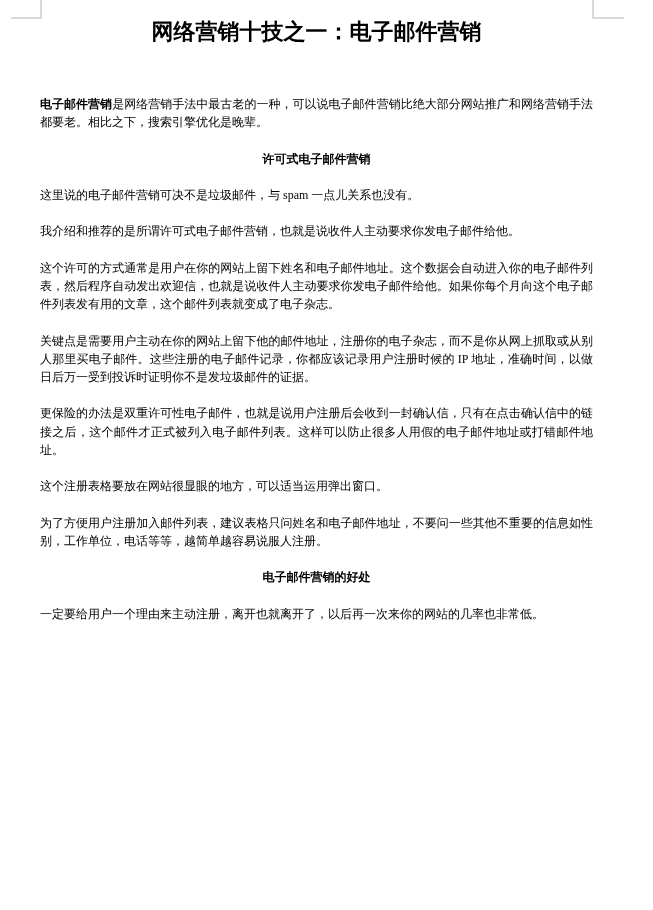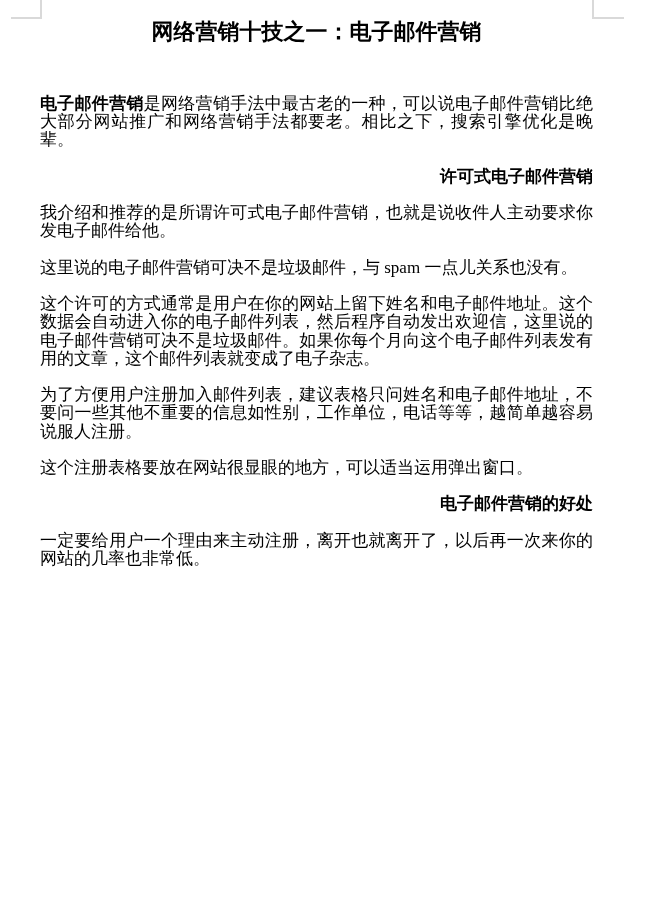--- a/index.html
+++ b/index.html
@@ -35,28 +35,28 @@
     width: 553px;
   }
   .doc-title {
     font-size: 22px;
     font-weight: bold;
     text-align: center;
     line-height: 28px;
     margin: 18px 0 0 0;
   }
   .para, .heading {
-    font-size: 17px;
+    font-size: 12px;
     line-height: 18.2px;
     margin: 18.2px 0;
     text-align: justify;
   }
   .heading {
     font-weight: bold;
-    text-align: right;
+    text-align: center;
   }
   .para-first {
     margin-top: 49px;
   }
   .bold-lead {
     font-weight: bold;
   }
 </style>
 </head>
 <body>
@@ -68,24 +68,26 @@
   <div class="crop-mark crop-tr-v"></div>
   <div class="crop-mark crop-tr-h"></div>
 
   <div class="content">
 
     <h1 class="doc-title">网络营销十技之一：电子邮件营销</h1>
 
     <p class="para para-first"><span class="bold-lead">电子邮件营销</span><span>是网络营销手法中最古老的一种，可以说电子邮件营销比绝大部分网站推广和网络营销手法都要老。相比之下，搜索引擎优化是晚辈。</span></p>
 
     <h2 class="heading">许可式电子邮件营销</h2>
+    <p class="para">这里说的电子邮件营销可决不是垃圾邮件，与 spam 一点儿关系也没有。</p>
     <p class="para">我介绍和推荐的是所谓许可式电子邮件营销，也就是说收件人主动要求你发电子邮件给他。</p>
-    <p class="para">这里说的电子邮件营销可决不是垃圾邮件，与 spam 一点儿关系也没有。</p>
-    <p class="para">这个许可的方式通常是用户在你的网站上留下姓名和电子邮件地址。这个数据会自动进入你的电子邮件列表，然后程序自动发出欢迎信，这里说的电子邮件营销可决不是垃圾邮件。如果你每个月向这个电子邮件列表发有用的文章，这个邮件列表就变成了电子杂志。</p>
+    <p class="para">这个许可的方式通常是用户在你的网站上留下姓名和电子邮件地址。这个数据会自动进入你的电子邮件列表，然后程序自动发出欢迎信，也就是说收件人主动要求你发电子邮件给他。如果你每个月向这个电子邮件列表发有用的文章，这个邮件列表就变成了电子杂志。</p>
+    <p class="para">关键点是需要用户主动在你的网站上留下他的邮件地址，注册你的电子杂志，而不是你从网上抓取或从别人那里买电子邮件。这些注册的电子邮件记录，你都应该记录用户注册时候的 IP 地址，准确时间，以做日后万一受到投诉时证明你不是发垃圾邮件的证据。</p>
+    <p class="para">更保险的办法是双重许可性电子邮件，也就是说用户注册后会收到一封确认信，只有在点击确认信中的链接之后，这个邮件才正式被列入电子邮件列表。这样可以防止很多人用假的电子邮件地址或打错邮件地址。</p>
 
+    <p class="para">这个注册表格要放在网站很显眼的地方，可以适当运用弹出窗口。</p>
     <p class="para">为了方便用户注册加入邮件列表，建议表格只问姓名和电子邮件地址，不要问一些其他不重要的信息如性别，工作单位，电话等等，越简单越容易说服人注册。</p>
-    <p class="para">这个注册表格要放在网站很显眼的地方，可以适当运用弹出窗口。</p>
 
     <h2 class="heading">电子邮件营销的好处</h2>
     <p class="para">一定要给用户一个理由来主动注册，离开也就离开了，以后再一次来你的网站的几率也非常低。</p>
 
   </div>
 </div>
 
 </body></html>

